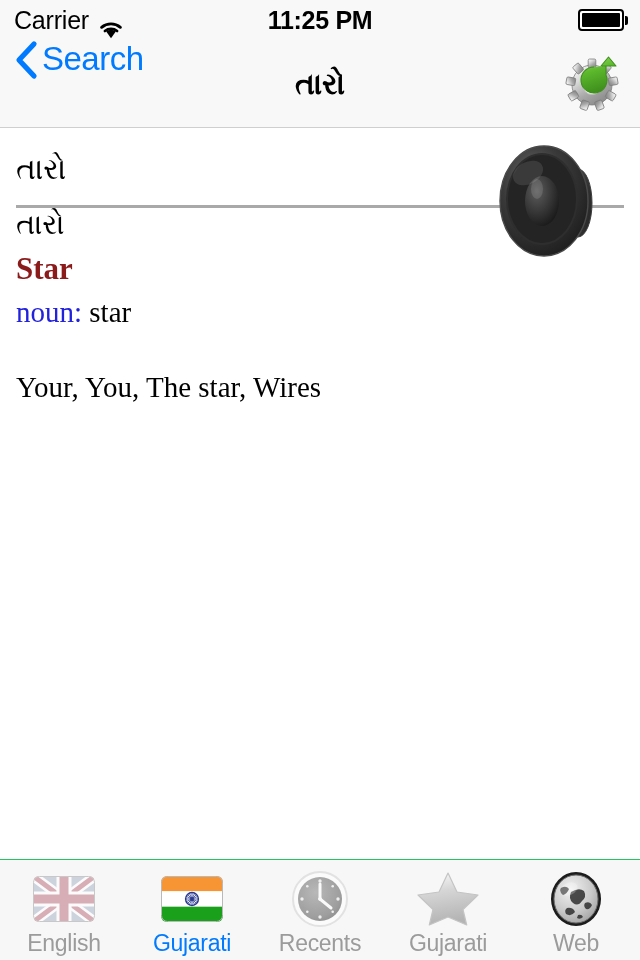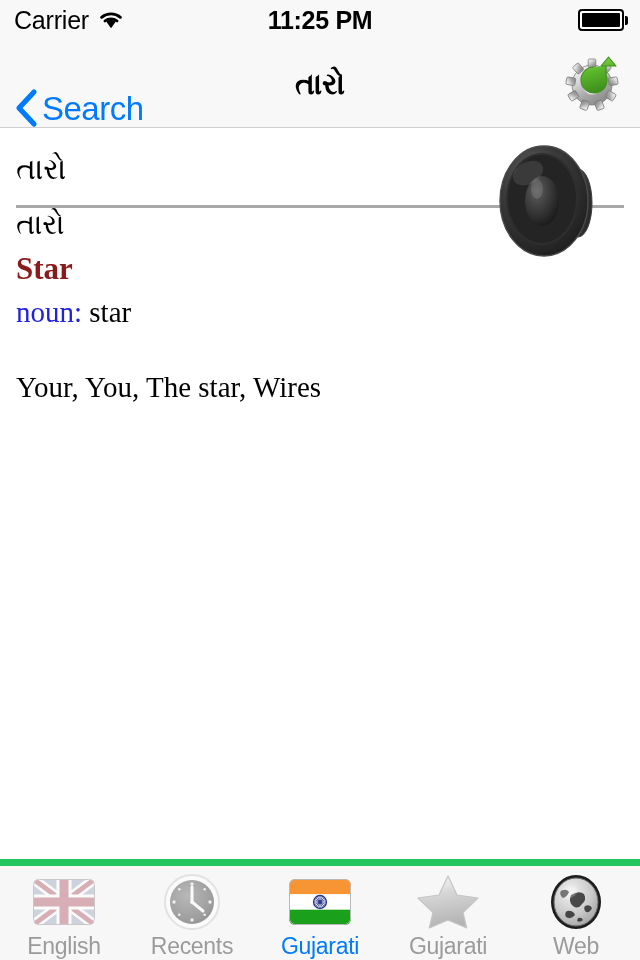--- a/index.html
+++ b/index.html
@@ -12,21 +12,21 @@
   }
   #screen { position:relative; width:640px; height:960px; background:#fff; }
 
   
   .status-bar{
     position:absolute; top:0; left:0; width:640px; height:40px;
     background:#f8f8f8;
     display:flex; align-items:center;
     font-size:25px; color:#000;
   }
-  .status-left{ position:absolute; left:14px; display:flex; align-items:flex-start; gap:9px; }
+  .status-left{ position:absolute; left:14px; display:flex; align-items:flex-end; gap:9px; }
   .carrier-label{ font-size:25px; letter-spacing:-0.2px; color:#000; }
   .wifi-icon{ display:block; width:26px; height:19px; }
   .status-time{
     position:absolute; left:0; width:640px; text-align:center;
     font-size:25px; font-weight:bold; letter-spacing:-0.3px; color:#000;
   }
   .battery{ position:absolute; right:12px; display:flex; align-items:center; }
   .battery-body{
     width:46px; height:22px; border:2px solid #000; border-radius:4px;
     padding:2px; background:#fff;
@@ -37,21 +37,21 @@
   }
 
   
   .nav-bar{
     position:absolute; top:40px; left:0; width:640px; height:88px;
     background:#f8f8f8;
     border-bottom:1px solid #cfcfcf;
   }
   .nav-back{
     position:absolute; left:14px; top:0; height:88px;
-    display:flex; align-items:flex-end; gap:4px; cursor:pointer;
+    display:flex; align-items:flex-start; gap:4px; cursor:pointer;
   }
   .back-chevron{ display:block; width:24px; height:40px; }
   .nav-back-label{
     font-size:33px; color:#007aff; letter-spacing:-0.5px;
   }
   .nav-title{
     position:absolute; left:0; top:0; width:640px; height:88px;
     display:flex; align-items:center; justify-content:center;
     font-size:30px; font-weight:600; color:#000;
     font-family:"Liberation Sans","DejaVu Sans", sans-serif;
@@ -104,21 +104,21 @@
   .pos{ color:#2222dd; }
   .entry-senses{
     font-size:29px; color:#000;
     font-family:"Liberation Serif", serif;
     margin-top:36px;
   }
 
   
   .tab-bar{
     position:absolute; bottom:0; left:0; width:640px; height:101px;
-    background:#f7f7f7; border-top:7px solid #22c55e;
+    background:#f7f7f7; border-top:1px solid #22c55e;
     display:flex;
   }
   .tab-item{
     flex:1; display:flex; flex-direction:column;
     align-items:center; justify-content:center; gap:2px;
     cursor:pointer; padding-top:6px;
   }
   .tab-icon{ width:66px; height:58px; display:flex; align-items:center; justify-content:center; }
   .tab-label{
     font-size:23px; color:#9b9b9b; letter-spacing:-0.3px;
@@ -269,50 +269,20 @@
             <path d="M0 0 L62 46 M62 0 L0 46" stroke="#b05464" stroke-width="5"></path>
             <path d="M31 0 V46 M0 23 H62" stroke="#ffffff" stroke-width="15"></path>
             <path d="M31 0 V46 M0 23 H62" stroke="#b05464" stroke-width="9"></path>
           </g>
           <rect x="0.5" y="0.5" width="61" height="45" rx="6" fill="none" stroke="#c8c8c8" stroke-width="1"></rect>
         </svg>
       </div>
       <div class="tab-label">English</div>
     </div>
 
-    <div class="tab-item">
-      <div class="tab-icon">
-        <svg width="58" height="58" viewBox="0 0 58 58">
-          <defs>
-            <radialGradient id="clockGrad" cx="0.4" cy="0.35" r="0.75">
-              <stop offset="0%" stop-color="#b8b8b8"></stop>
-              <stop offset="75%" stop-color="#9e9e9e"></stop>
-              <stop offset="100%" stop-color="#8c8c8c"></stop>
-            </radialGradient>
-          </defs>
-          <circle cx="29" cy="29" r="27" fill="#fbfbfb" stroke="#e2e2e2" stroke-width="2"></circle>
-          <circle cx="29" cy="29" r="22" fill="url(#clockGrad)"></circle>
-          <g fill="#efefef">
-            <circle cx="29" cy="11" r="1.7"></circle>
-              <circle cx="47" cy="29" r="1.7"></circle>
-            <circle cx="29" cy="47" r="1.7"></circle>
-              <circle cx="11" cy="29" r="1.7"></circle>
-            <circle cx="41.7" cy="16.3" r="1.3"></circle>
-              <circle cx="41.7" cy="41.7" r="1.3"></circle>
-            <circle cx="16.3" cy="41.7" r="1.3"></circle>
-              <circle cx="16.3" cy="16.3" r="1.3"></circle>
-          </g>
-          <line x1="29" y1="29" x2="29" y2="14" stroke="#fafafa" stroke-width="3" stroke-linecap="round"></line>
-          <line x1="29" y1="29" x2="40" y2="38" stroke="#fafafa" stroke-width="3" stroke-linecap="round"></line>
-          <circle cx="29" cy="29" r="1.8" fill="#fafafa"></circle>
-        </svg>
-      </div>
-      <div class="tab-label">Recents</div>
-    </div>
-
     <div class="tab-item active">
       <div class="tab-icon">
         <svg width="62" height="46" viewBox="0 0 62 46">
           <defs>
               <clipPath id="inClip">
                 <rect x="0" y="0" width="62" height="46" rx="6"></rect>
               </clipPath>
             </defs>
           <g clip-path="url(#inClip)">
             <rect width="62" height="15.3" fill="#f79433"></rect>
@@ -332,20 +302,50 @@
             </g>
           </g>
           <rect x="0.5" y="0.5" width="61" height="45" rx="6" fill="none" stroke="#b9b9b9" stroke-width="1"></rect>
         </svg>
       </div>
       <div class="tab-label">Gujarati</div>
     </div>
 
     <div class="tab-item">
       <div class="tab-icon">
+        <svg width="58" height="58" viewBox="0 0 58 58">
+          <defs>
+            <radialGradient id="clockGrad" cx="0.4" cy="0.35" r="0.75">
+              <stop offset="0%" stop-color="#b8b8b8"></stop>
+              <stop offset="75%" stop-color="#9e9e9e"></stop>
+              <stop offset="100%" stop-color="#8c8c8c"></stop>
+            </radialGradient>
+          </defs>
+          <circle cx="29" cy="29" r="27" fill="#fbfbfb" stroke="#e2e2e2" stroke-width="2"></circle>
+          <circle cx="29" cy="29" r="22" fill="url(#clockGrad)"></circle>
+          <g fill="#efefef">
+            <circle cx="29" cy="11" r="1.7"></circle>
+              <circle cx="47" cy="29" r="1.7"></circle>
+            <circle cx="29" cy="47" r="1.7"></circle>
+              <circle cx="11" cy="29" r="1.7"></circle>
+            <circle cx="41.7" cy="16.3" r="1.3"></circle>
+              <circle cx="41.7" cy="41.7" r="1.3"></circle>
+            <circle cx="16.3" cy="41.7" r="1.3"></circle>
+              <circle cx="16.3" cy="16.3" r="1.3"></circle>
+          </g>
+          <line x1="29" y1="29" x2="29" y2="14" stroke="#fafafa" stroke-width="3" stroke-linecap="round"></line>
+          <line x1="29" y1="29" x2="40" y2="38" stroke="#fafafa" stroke-width="3" stroke-linecap="round"></line>
+          <circle cx="29" cy="29" r="1.8" fill="#fafafa"></circle>
+        </svg>
+      </div>
+      <div class="tab-label">Recents</div>
+    </div>
+
+    <div class="tab-item">
+      <div class="tab-icon">
         <svg width="62" height="58" viewBox="0 0 62 58">
           <defs>
             <linearGradient id="starGrad" x1="0" y1="0" x2="0.2" y2="1">
               <stop offset="0%" stop-color="#fdfdfd"></stop>
               <stop offset="40%" stop-color="#d6d6d6"></stop>
               <stop offset="100%" stop-color="#b4b4b4"></stop>
             </linearGradient>
           </defs>
           <path d="M31 3 L40 22 L61 25 L46 39.5 L49.7 55 L31 47 L12.3 55 L16 39.5 L1 25 L22 22 Z" fill="url(#starGrad)" stroke="#c4c4c4" stroke-width="1.2" stroke-linejoin="round"></path>
         </svg>

